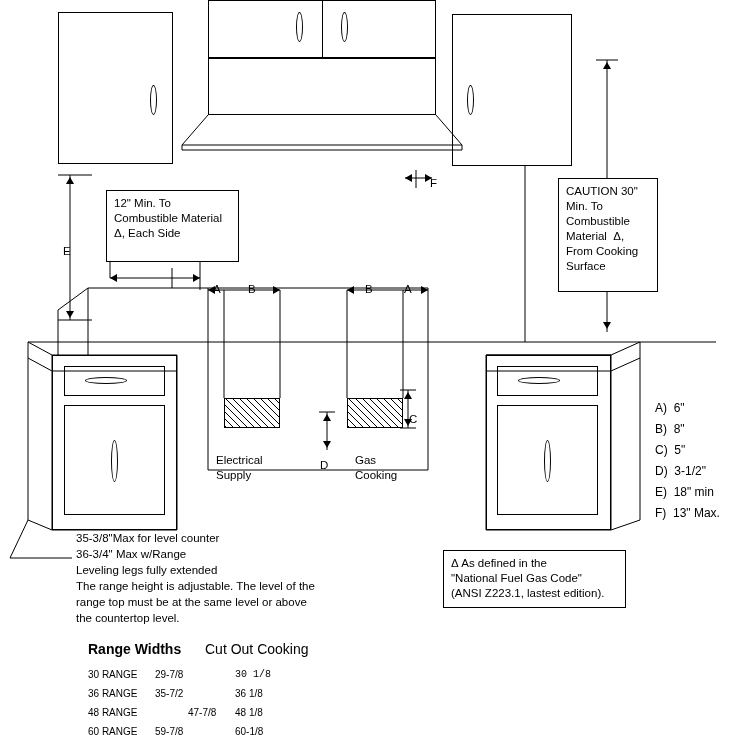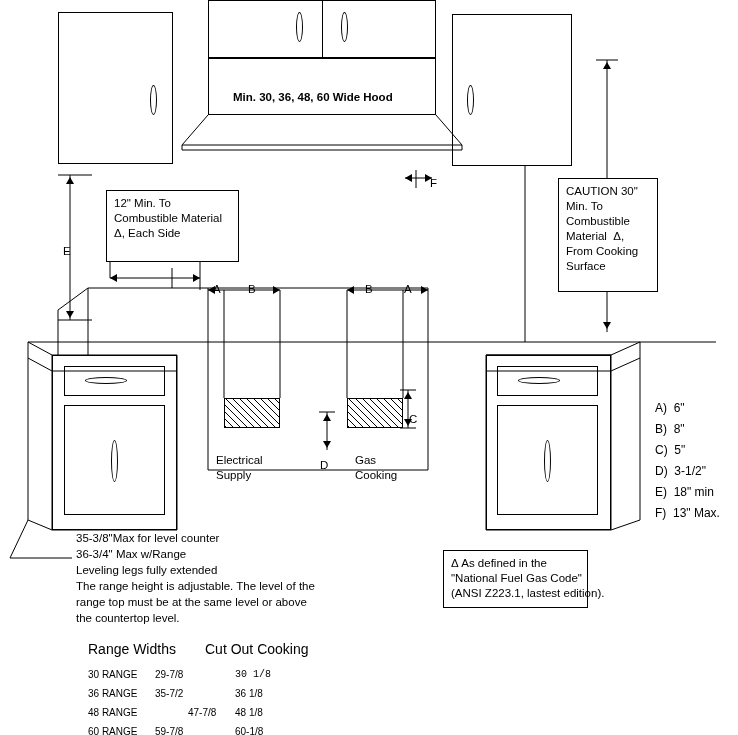--- a/index.html
+++ b/index.html
@@ -115,21 +115,20 @@
 
   <div class="box" style="left:208px; top:0px; width:228px; height:58px;"></div>
   <div class="ln vl" style="left:322px; top:0px; height:58px;"></div>
   <div class="handle" style="left:296px; top:12px; width:7px; height:30px;"></div>
   <div class="handle" style="left:341px; top:12px; width:7px; height:30px;"></div>
 
   <div class="box" style="left:452px; top:14px; width:120px; height:152px;"></div>
   <div class="handle" style="left:467px; top:85px; width:7px; height:30px;"></div>
 
   <div class="box" style="left:208px; top:58px; width:228px; height:57px;"></div>
-  <div class="lbl-b" style="left:233px; top:90px;">Min. 30, 36, 48, 60 Wide Hood</div>
 
   <div class="box" style="left:52px; top:355px; width:125px; height:175px;"></div>
   <div class="box" style="left:64px; top:366px; width:101px; height:30px;"></div>
   <div class="handle" style="left:85px; top:377px; width:42px; height:7px;"></div>
   <div class="box" style="left:64px; top:405px; width:101px; height:110px;"></div>
   <div class="handle" style="left:111px; top:440px; width:7px; height:42px;"></div>
 
   <div class="box" style="left:486px; top:355px; width:125px; height:175px;"></div>
   <div class="box" style="left:497px; top:366px; width:101px; height:30px;"></div>
   <div class="handle" style="left:518px; top:377px; width:42px; height:7px;"></div>
@@ -257,21 +256,21 @@
 Combustible Material
 Δ, Each Side</div>
 
   <div class="callout" style="left:558px; top:178px; width:100px; height:114px;">CAUTION 30"
 Min. To
 Combustible
 Material  Δ,
 From Cooking
 Surface</div>
 
-  <div class="callout" style="left:443px; top:550px; width:145px; height:58px;">Δ As defined in the
+  <div class="callout" style="left:443px; top:550px; width:183px; height:58px;">Δ As defined in the
 "National Fuel Gas Code"
 (ANSI Z223.1, lastest edition).</div>
 
   <div class="lbl" style="left:216px; top:453px;">Electrical
 Supply</div>
   <div class="lbl" style="left:355px; top:453px;">Gas
 Cooking</div>
 
   <div class="legend" style="left:655px; top:398px;">A)  6"</div>
   <div class="legend" style="left:655px; top:419px;">B)  8"</div>
@@ -280,21 +279,21 @@
   <div class="legend" style="left:655px; top:482px;">E)  18" min</div>
   <div class="legend" style="left:655px; top:503px;">F)  13" Max.</div>
 
   <div class="note" style="left:76px; top:530px;">35-3/8"Max for level counter
 36-3/4" Max w/Range
 Leveling legs fully extended
 The range height is adjustable. The level of the
 range top must be at the same level or above
 the countertop level.</div>
 
-  <div class="tbl-hd" style="left:88px; top:640px;">Range Widths</div>
+  <div class="tbl-hd" style="left:88px; top:640px;font-weight:bold;">Range Widths</div>
   <div class="tbl-hd" style="left:205px; top:640px;">Cut Out Cooking</div>
 
   <div class="tbl" style="left:88px; top:665px;">30 RANGE</div>
   <div class="tbl" style="left:155px; top:665px;">29-7/8</div>
   <div class="tbl" style="left:235px; top:665px;font-family:Liberation Mono, monospace;">30 1/8</div>
 
   <div class="tbl" style="left:88px; top:684px;">36 RANGE</div>
   <div class="tbl" style="left:155px; top:684px;">35-7/2</div>
   <div class="tbl" style="left:235px; top:684px;">36 1/8</div>
 

